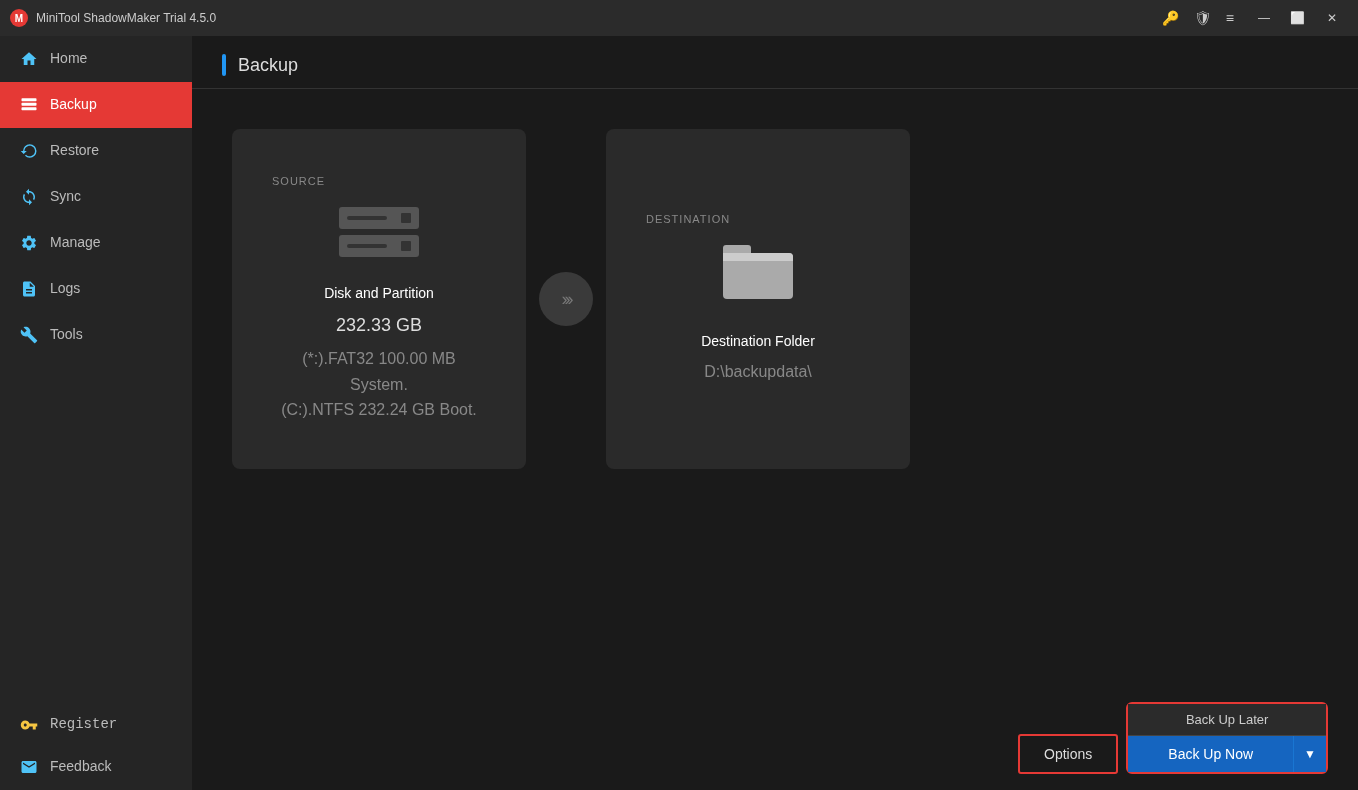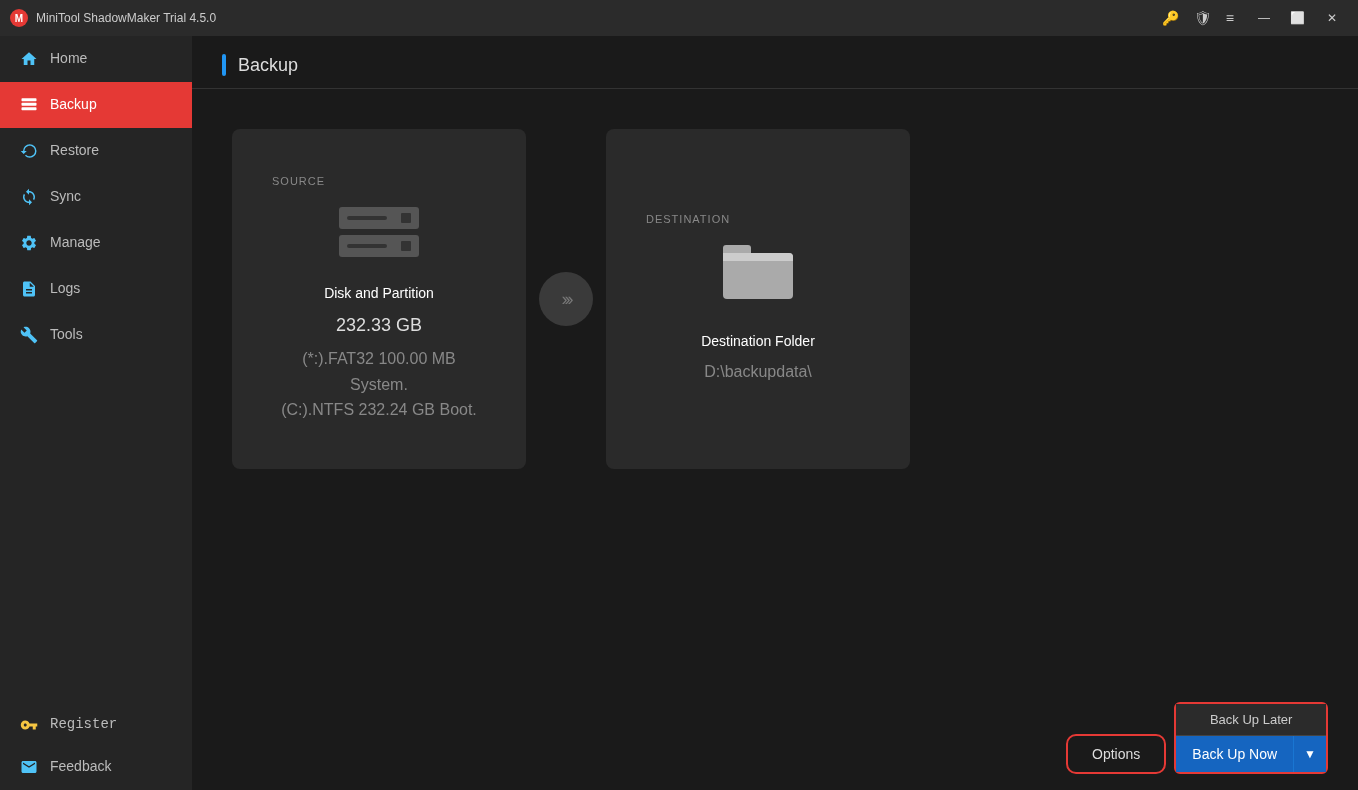--- a/index.html
+++ b/index.html
@@ -256,21 +256,21 @@
       gap: 8px;
       position: relative;
     }
 
     .btn-options {
       background: transparent;
       border: 2px solid #e53935;
       color: #ddd;
       padding: 10px 24px;
       font-size: 14px;
-      border-radius: 10px;
+      border-radius: 3px;
       cursor: pointer;
     }
 
     .btn-backup-group {
       display: flex;
       flex-direction: column;
       align-items: stretch;
       border: 2px solid #e53935;
       border-radius: 6px;
       overflow: visible;
@@ -287,21 +287,21 @@
       border-bottom: 1px solid #444;
     }
     .btn-backup-now-row {
       display: flex;
       align-items: stretch;
     }
     .btn-backup-now {
       background: #1565C0;
       color: #fff;
       border: none;
-      padding: 10px 16px;
+      padding: 10px 40px;
       font-size: 14px;
       cursor: pointer;
       flex: 1;
     }
     .btn-backup-dropdown {
       background: #1565C0;
       border: none;
       border-left: 1px solid #1976D2;
       color: #fff;
       padding: 10px 10px;

